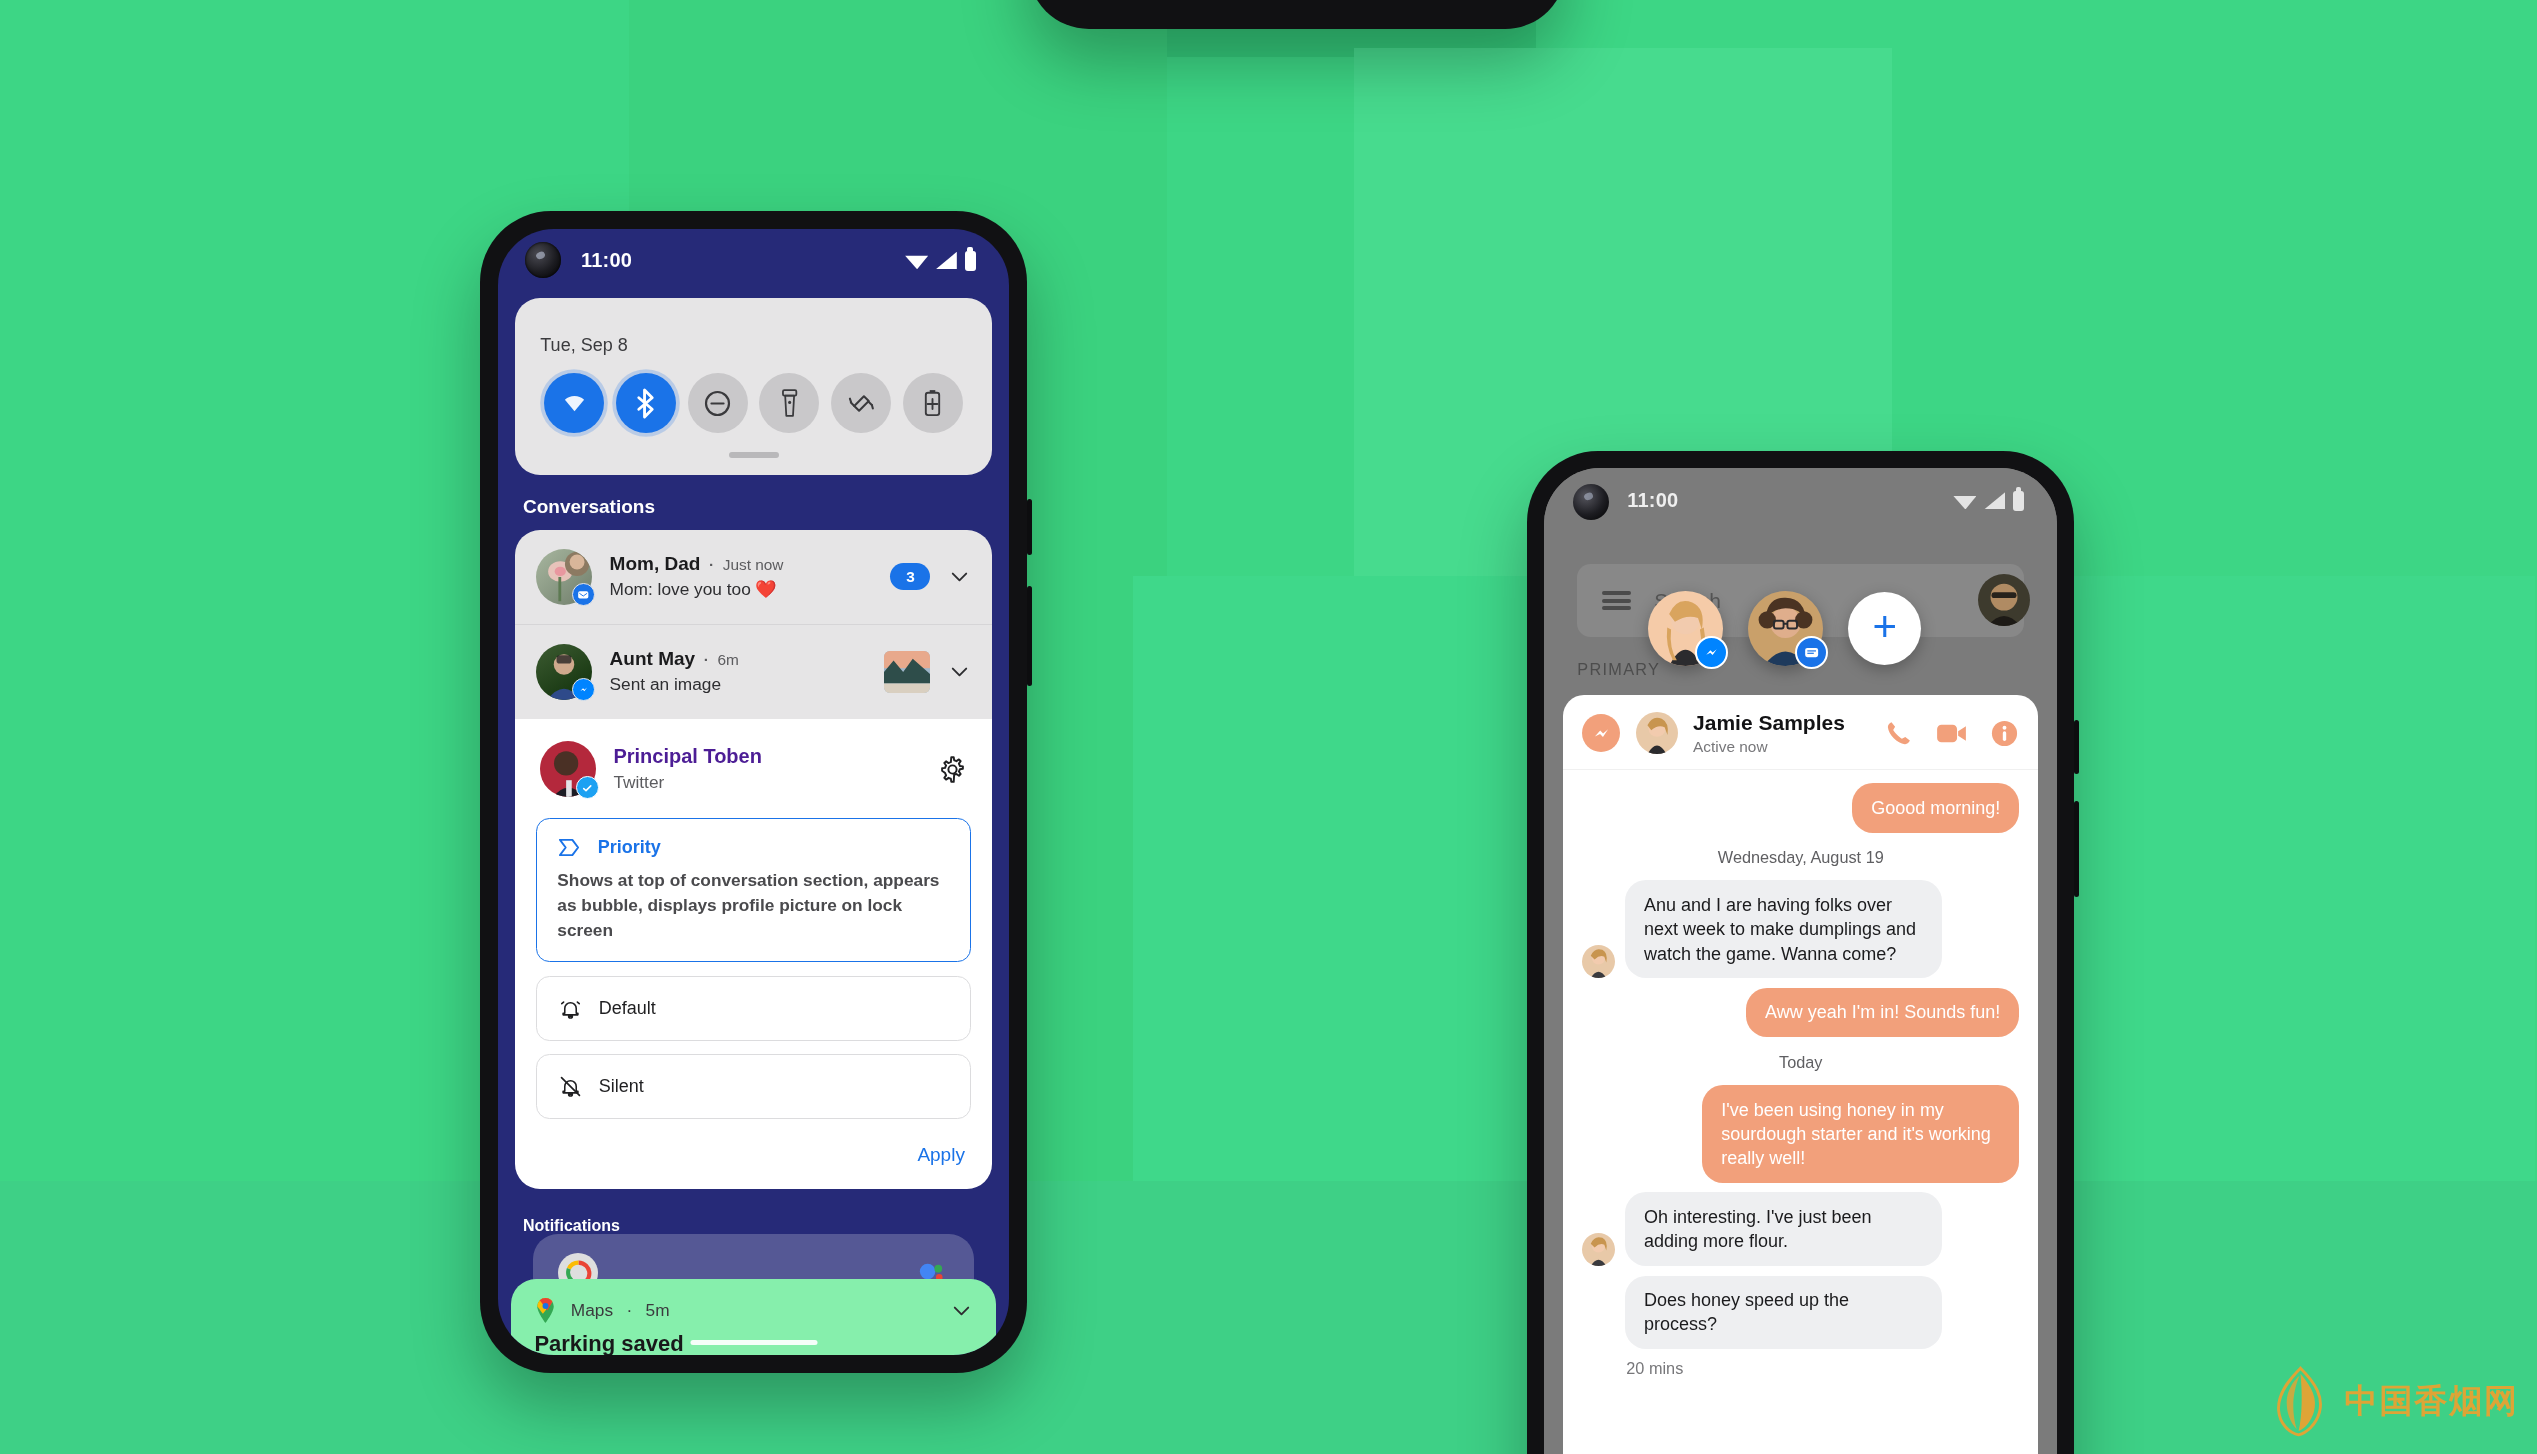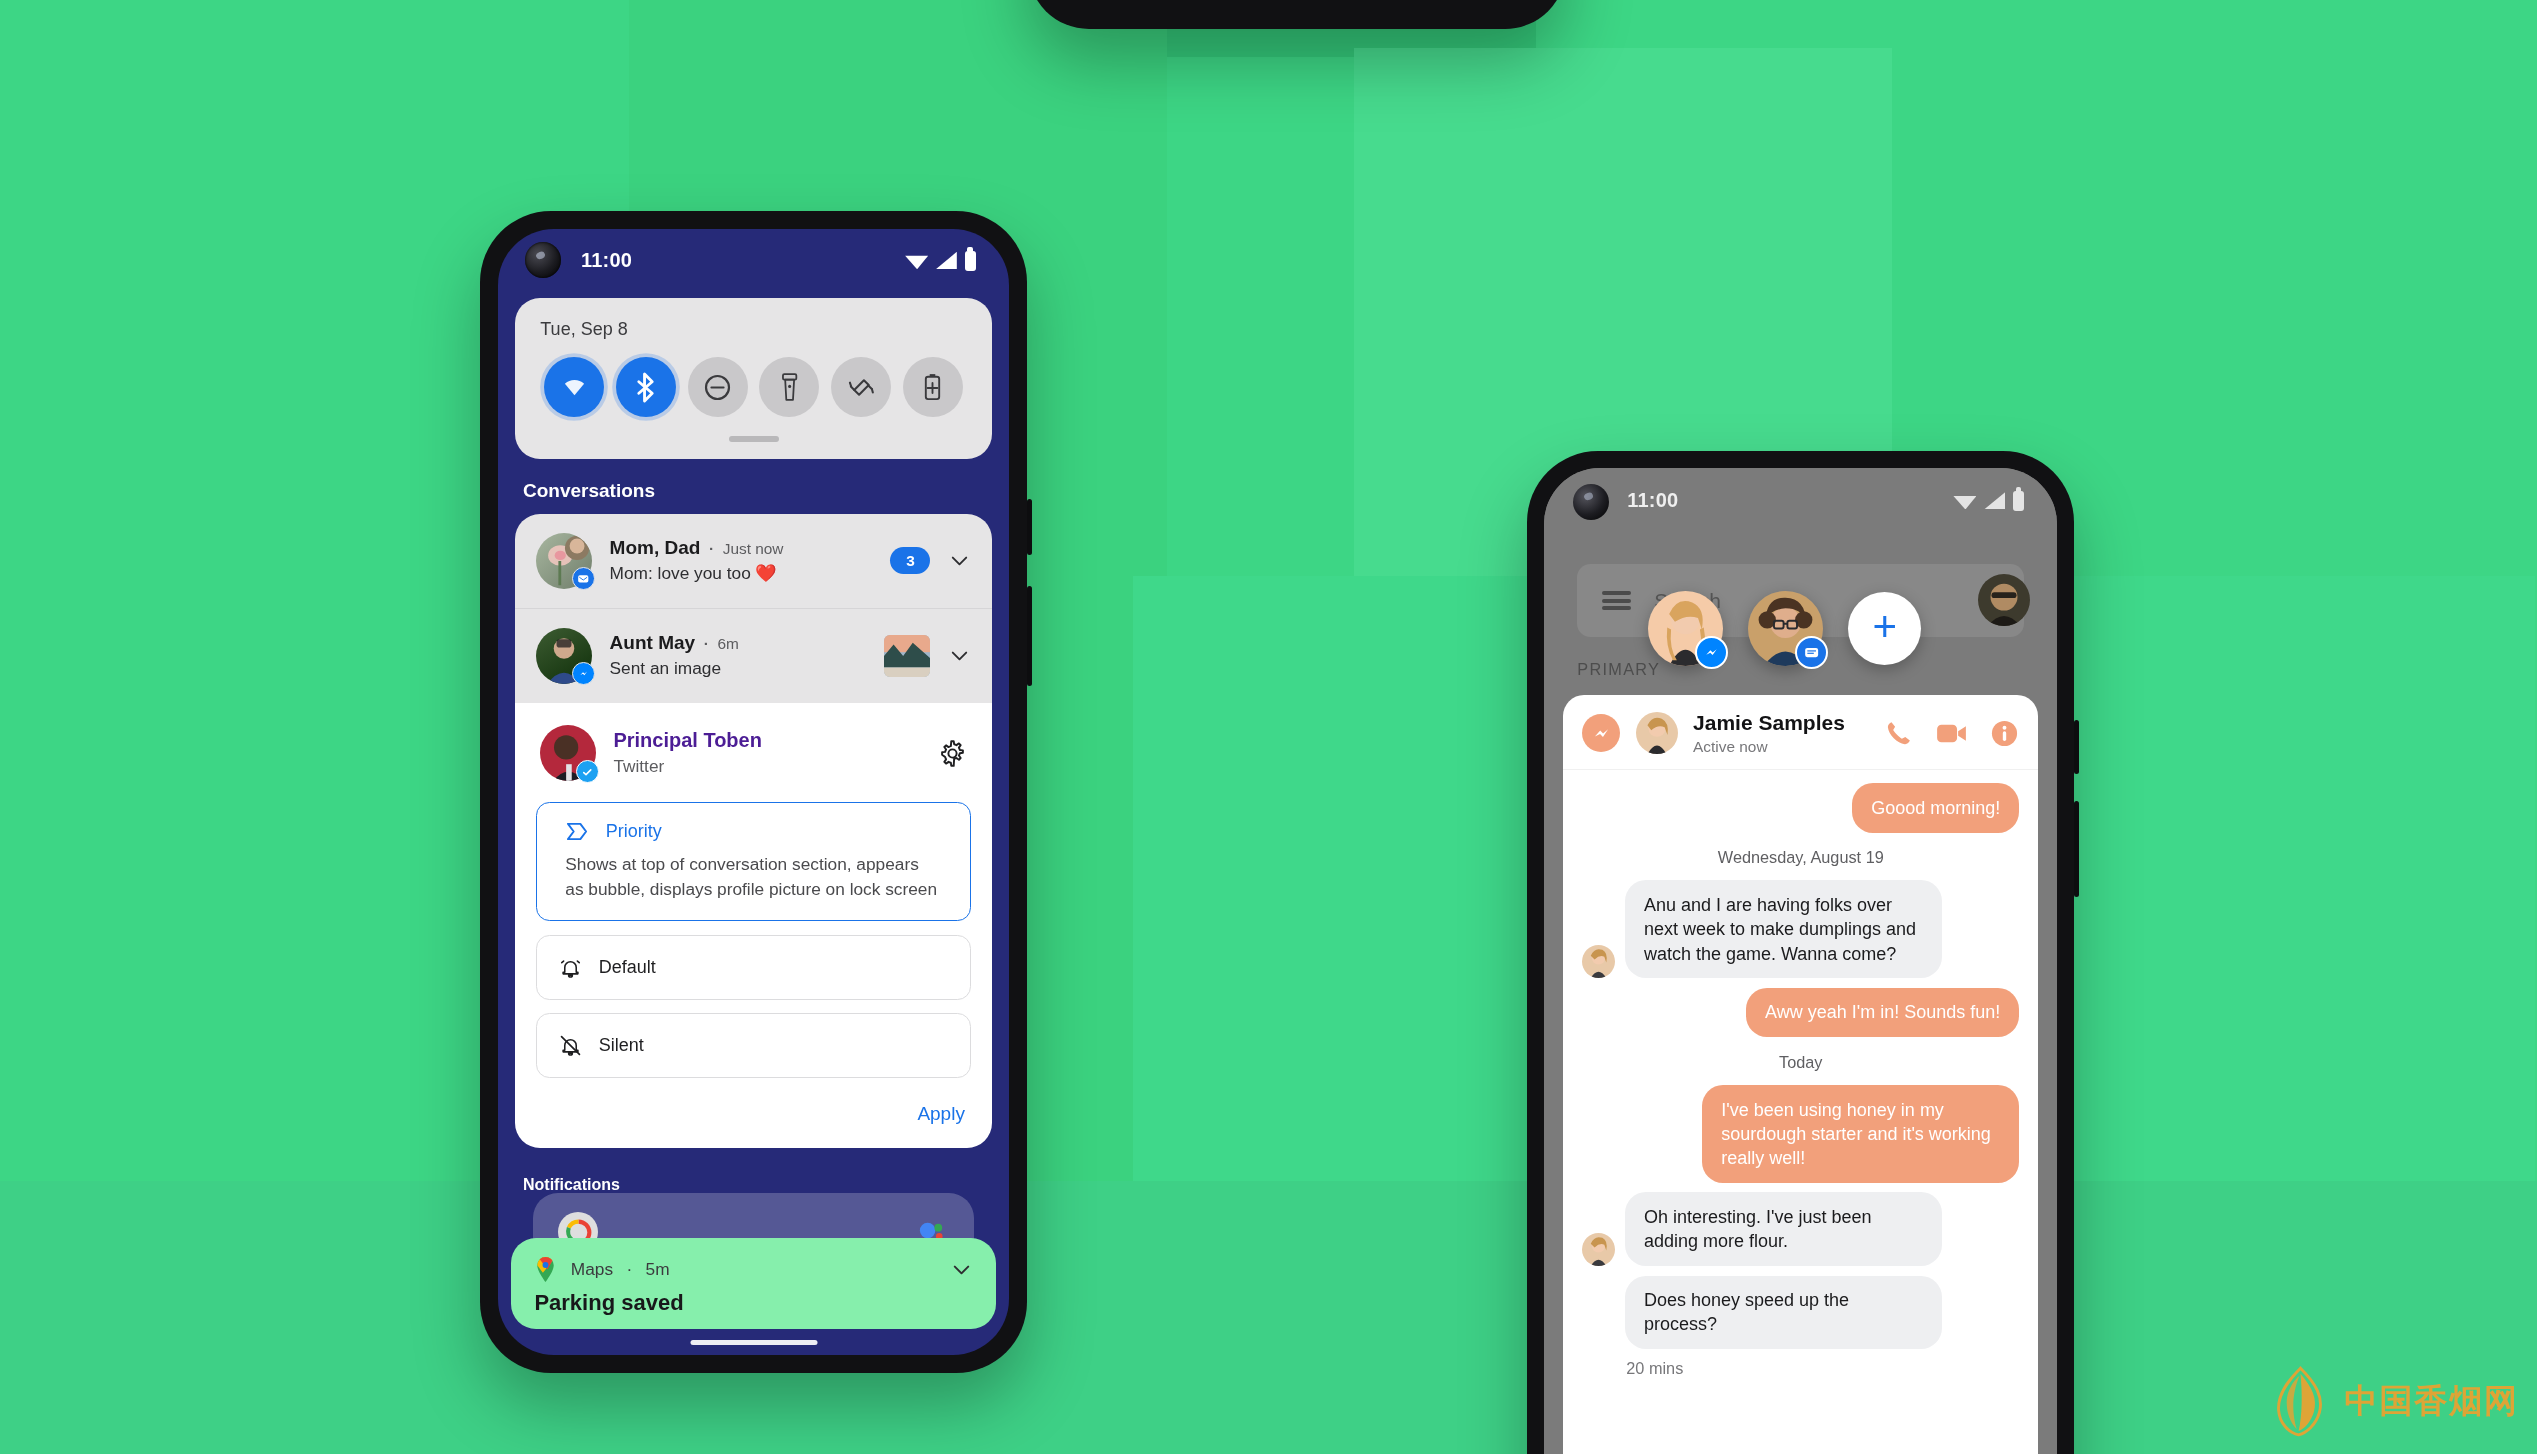--- a/index.html
+++ b/index.html
@@ -49,21 +49,21 @@
   .sb-icons { margin-left:auto; display:flex; align-items:center; gap:7.7px; }
   .ic-wifi { width:23px; height:17.3px; background:#fff;
              clip-path: polygon(0% 22%, 100% 22%, 52% 100%); }
   .ic-sig  { width:21px; height:17.3px; background:#fff;
              clip-path: polygon(100% 0, 100% 100%, 0 100%); }
   .ic-batt { width:11.5px; height:20px; background:#fff; border-radius:2.9px; position:relative; }
   .ic-batt::before{ content:""; position:absolute; left:2.9px; top:-3.8px; width:5.8px; height:3.8px; background:#fff; border-radius:1.9px 1.9px 0 0; }
 
   
   .qs-card { margin:5.8px 17.3px 0; background:#E6E5E6; border-radius:25px; padding:21px 25px 13.4px; }
-  .qs-date { font-size:18px; color:#3b3b3e; margin-bottom:17.3px; }
+  .qs-date { font-size:18px; color:#3b3b3e; margin-bottom:17.3px;margin-top:16px; }
   .qs-tiles { display:flex; justify-content:space-between; align-items:center; padding:0 3.8px; }
   .tile { width:60px; height:60px; border-radius:50%; background:#C9C8CA; display:flex; align-items:center; justify-content:center; }
   .tile.on { background:#1A73E8; box-shadow:0 0 0 3.8px rgba(26,115,232,.22); }
   .tile svg { display:block; }
   .qs-handle { width:50px; height:5.8px; border-radius:2.9px; background:#b9b8ba; margin:19px auto 3.8px; }
 
   
   .sec-label { color:#fff; font-size:19px; font-weight:600; padding:21px 25px 11.5px; }
   .conv-card { margin:0 17.3px; background:#E6E5E6; border-radius:25px 25px 0 0; overflow:hidden; }
   .conv-row { display:flex; align-items:center; padding:19px 21px; gap:17.3px; position:relative; }
@@ -83,21 +83,21 @@
   .chev { width:23px; height:23px; flex:none; }
 
   
   .pri-card { margin:0 17.3px; background:#fff; border-radius:0 0 25px 25px; padding:19px 21px 21px; }
   .pri-head { display:flex; align-items:center; gap:17.3px; padding:3.8px 3.8px 21px; }
   .pri-name { font-size:20px; font-weight:700; color:#4c1d95; }
   .pri-app  { font-size:17.3px; color:#5c5c5f; margin-top:3.8px; }
   .gear { margin-left:auto; width:29px; height:29px; }
   .opt { border:1px solid #dcdcde; border-radius:13.4px; padding:19px 21px; display:flex; align-items:center; gap:15.4px; }
   .opt + .opt { margin-top:13.4px; }
-  .opt.selected { border:1.9px solid #1A73E8; padding:18px 28px; }
+  .opt.selected { border:1.9px solid #1A73E8; padding:18px 20px;font-weight:bold; }
   .opt-title { font-size:18px; color:#1f1f21; }
   .opt.selected .opt-title { color:#1A73E8; }
   .opt-desc { font-size:17.3px; color:#4a4a4d; line-height:1.45; margin-top:9.6px; }
   .opt-col { display:block; }
   .opt-row { display:flex; align-items:center; gap:15.4px; }
   .apply-row { display:flex; justify-content:flex-end; padding:25px 5.8px 1.9px; }
   .apply-btn { font-size:19px; color:#1A73E8; font-weight:500; }
 
   
   .notif-label { color:#fff; font-size:16px; font-weight:600; padding:19px 25px 0; position:relative; z-index:3; }

